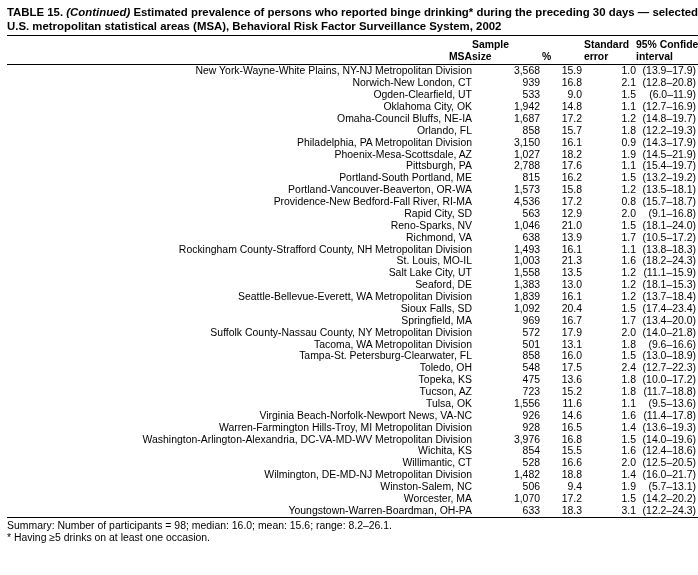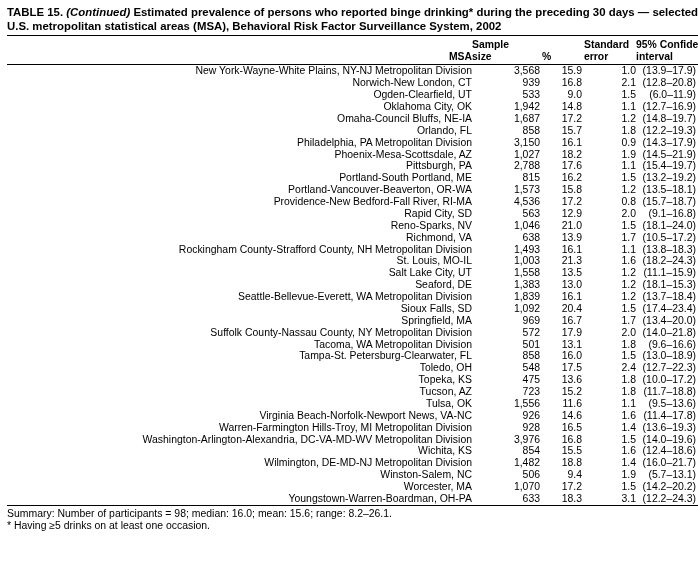--- a/index.html
+++ b/index.html
@@ -328,20 +328,27 @@
   </tr>
 
   <tr>
     <td class="msa">Wichita, KS</td>
     <td class="num">854</td>
     <td class="num">15.5</td>
     <td class="se">1.6</td>
     <td class="num">(12.4–18.6)</td>
   </tr>
 
+  <tr>
+    <td class="msa">Willimantic, CT</td>
+    <td class="num">528</td>
+    <td class="num">16.6</td>
+    <td class="se">2.0</td>
+    <td class="num">(12.5–20.5)</td>
+  </tr>
 
   <tr>
     <td class="msa">Wilmington, DE-MD-NJ Metropolitan Division</td>
     <td class="num">1,482</td>
     <td class="num">18.8</td>
     <td class="se">1.4</td>
     <td class="num">(16.0–21.7)</td>
   </tr>
 
   <tr>

